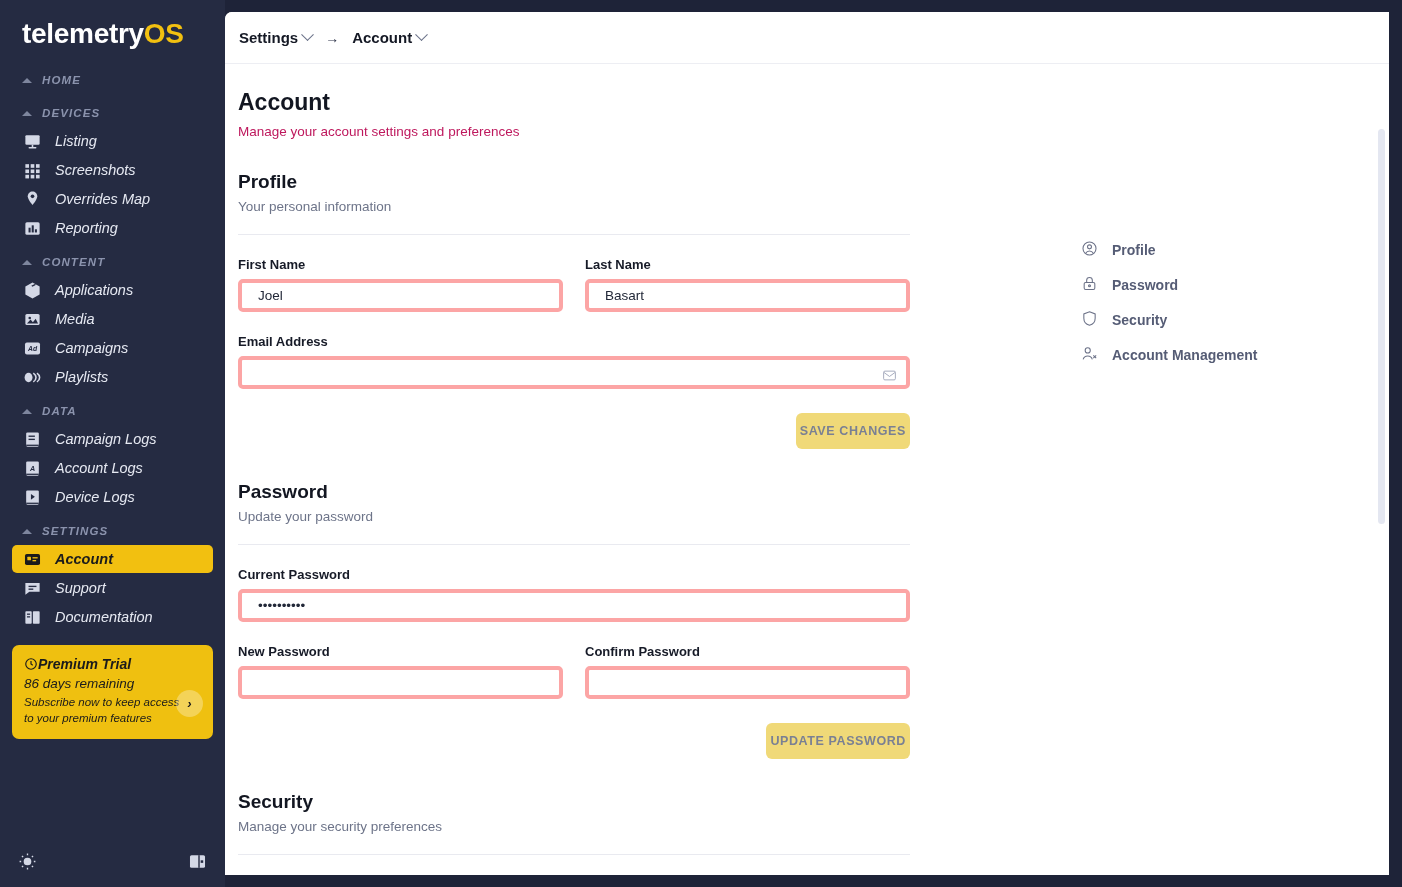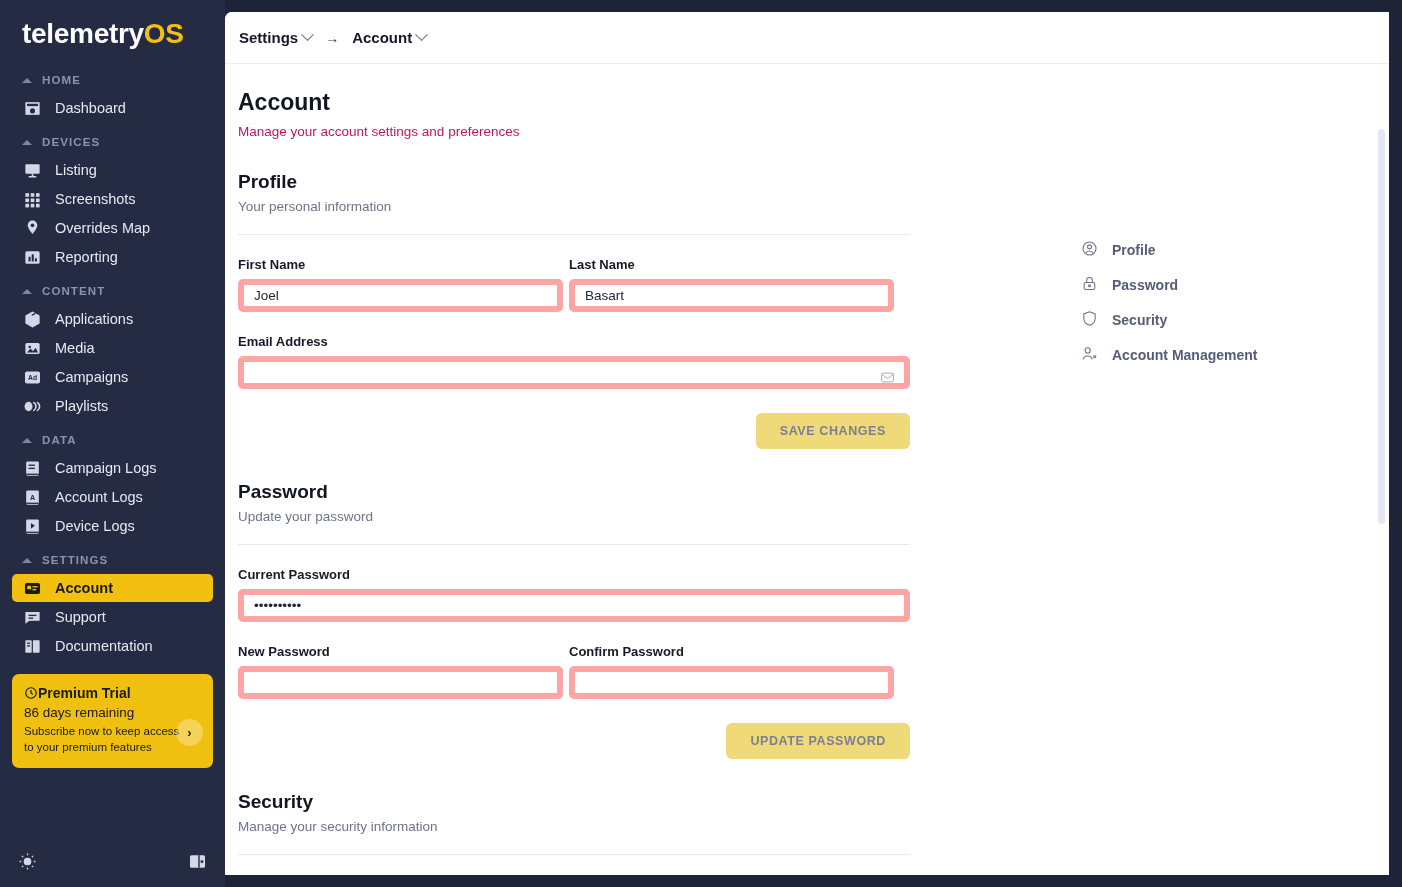--- a/index.html
+++ b/index.html
@@ -16,21 +16,21 @@
     width: 225px; height: 887px; flex: 0 0 225px;
     background: #252b42;
     display: flex; flex-direction: column;
     position: relative;
   }
   .brand {
     font-size: 28px; font-weight: 700; letter-spacing: -0.3px;
     padding: 18px 0 14px 22px; color: #ffffff; white-space: nowrap;
   }
   .brand .accent { color: #f2c010; }
-  .nav-scroll { flex: 1 1 auto; overflow: hidden; padding-bottom: 2px; }
+  .nav-scroll { flex: 1 1 auto; overflow: hidden; padding-bottom: 2px; font-style: italic; }
   .nav-section { margin-bottom: 4px; }
   .section-head {
     display: flex; align-items: center; gap: 10px;
     padding: 10px 0 7px 22px;
     font-size: 11.5px; font-weight: 700; letter-spacing: 1.1px;
     color: #8b93ad; text-transform: uppercase;
   }
   .caret { width: 0; height: 0; border-left: 5px solid transparent; border-right: 5px solid transparent;
            border-bottom: 5px solid #7e869e; display: inline-block; }
   .nav-item {
@@ -83,38 +83,38 @@
 
   .content { position: relative; height: 811px; overflow: hidden; padding: 0 0 0 13px; }
   .page-title { font-size: 23px; font-weight: 700; color: #121621; margin: 25px 0 0 0; }
   .page-sub { font-size: 13.5px; color: #be185d; margin-top: 8px; }
 
   .sec { margin-top: 32px; }
   .sec-h { font-size: 19px; font-weight: 700; color: #121621; }
   .sec-s { font-size: 13.5px; color: #6d7489; margin-top: 6px; }
   .rule { height: 1px; background: #e9eaf0; width: 672px; margin-top: 20px; }
 
-  .row { display: flex; gap: 6px; margin-top: 22px; }
+  .row { display: flex; gap: 22px; margin-top: 22px; }
   .field { width: 325px; }
   .field.wide { width: 672px; }
   .flabel { font-size: 13px; font-weight: 700; color: #161a27; margin-bottom: 7px; }
   .finput {
-    position: relative; height: 33px; border: 6px solid #fca5a5; border-radius: 5px;
-    background: #fff; display: flex; align-items: center; padding: 0 10px;
+    position: relative; height: 33px; border: 4px solid #fca5a5; border-radius: 5px;
+    background: #fff; display: flex; align-items: center; padding: 0 16px;
     font-size: 13.5px; color: #222838; cursor: text;
   }
   .finput .mail { position: absolute; right: 9px; top: 8px; }
   .finput .mail svg { width: 15px; height: 15px; fill: none; stroke: #9aa0b5; stroke-width: 1.4; }
 
   .btnrow { display: flex; justify-content: flex-end; width: 672px; margin-top: 24px; }
   .btn {
     background: #f0d978; color: #7a8093; border: none; border-radius: 6px;
     font-family: "Liberation Sans", sans-serif;
     font-size: 12.5px; font-weight: 700; letter-spacing: 0.6px;
-    padding: 11px 24px; cursor: pointer;
+    padding: 11px 4px; cursor: pointer;
   }
 
   
   .sidenav { position: absolute; right: 78px; top: 168px; width: 230px; }
   .sn-item { display: flex; align-items: center; gap: 14px; height: 35px; color: #555c75;
              font-size: 14px; font-weight: 600; cursor: pointer; }
   .sn-item svg { width: 17px; height: 17px; fill: none; stroke: #6c7288; stroke-width: 1.5; }
 
   
   .sbar { position: absolute; right: 4px; top: 65px; width: 7px; height: 395px;
@@ -127,30 +127,20 @@
 
   <div class="sidebar">
     <div class="brand"><span>telemetry</span><span class="accent">OS</span></div>
     <div class="nav-scroll">
 
       <div class="nav-section">
         <div class="section-head">
             <span class="caret"></span>
             <span>HOME</span>
           </div>
-        <div class="nav-item">
-          <span class="ico">
-              <svg viewBox="0 0 24 24">
-                <path d="M3 4h18v16H3z" fill="#d4d8e6"></path>
-                <path d="M5 6h14v3H5z" fill="#252b42"></path>
-                <circle cx="12" cy="15" r="3.2" fill="#252b42"></circle>
-              </svg>
-            </span>
-          <span>Dashboard</span>
-        </div>
       </div>
 
       <div class="nav-section">
         <div class="section-head">
             <span class="caret"></span>
             <span>DEVICES</span>
           </div>
         <div class="nav-item">
           <span class="ico">
               <svg viewBox="0 0 24 24">
@@ -416,21 +406,21 @@
             <div class="finput"></div>
           </div>
         </div>
         <div class="btnrow">
           <button class="btn">UPDATE PASSWORD</button>
         </div>
       </div>
 
       <div class="sec">
         <div class="sec-h">Security</div>
-        <div class="sec-s">Manage your security information</div>
+        <div class="sec-s">Manage your security preferences</div>
         <div class="rule"></div>
       </div>
 
       <div class="sidenav">
         <div class="sn-item">
           <span><svg viewBox="0 0 24 24">
                 <circle cx="12" cy="12" r="9.2"></circle>
                 <circle cx="12" cy="9.7" r="2.8"></circle>
                 <path d="M6.6 18.6a6.2 6.2 0 0 1 10.8 0"></path>
               </svg></span>

